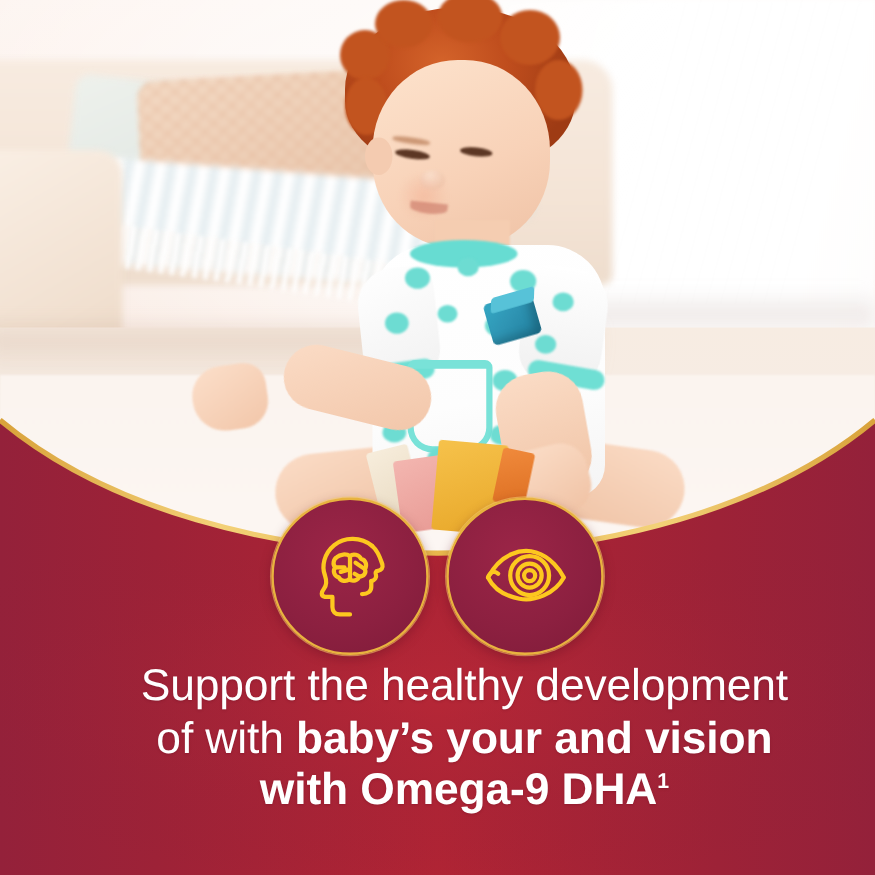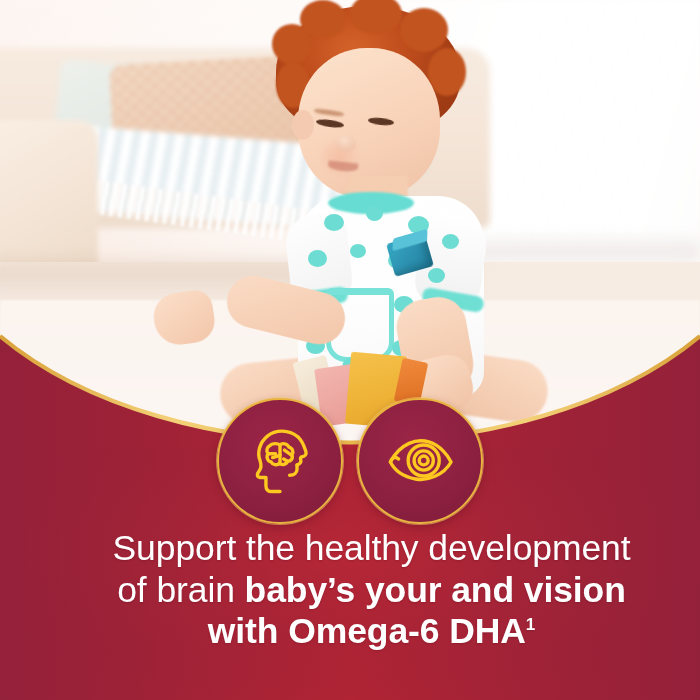--- a/index.html
+++ b/index.html
@@ -293,17 +293,17 @@
           <circle cx="55" cy="52" r="13"></circle>
           <circle cx="55" cy="52" r="6"></circle>
         </svg>
       </span>
     </div>
 
   </div>
 
   <div class="headline">
     <span class="hl-line">Support the healthy development</span>
-    <span class="hl-line"><span>of brain </span><b>baby’s your and vision</b></span>
-    <span class="hl-line"><b>with Omega-6 DHA</b><sup>1</sup></span>
+    <span class="hl-line"><span>of with </span><b>baby’s your and vision</b></span>
+    <span class="hl-line"><b>with Omega-9 DHA</b><sup>1</sup></span>
   </div>
 
 </div>
 
 </body></html>

